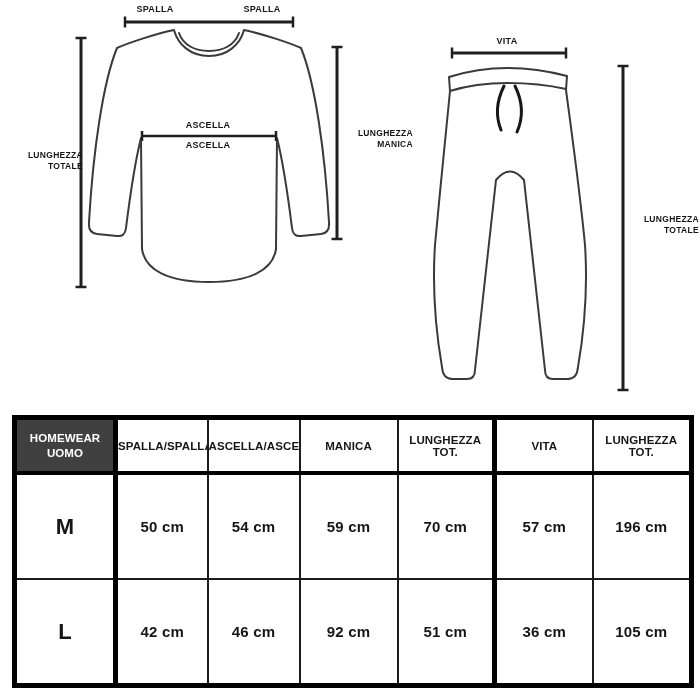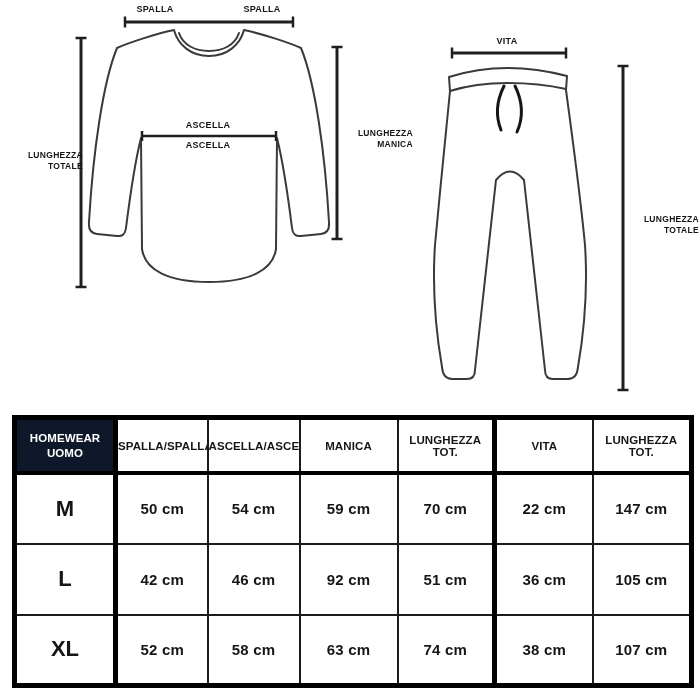--- a/index.html
+++ b/index.html
@@ -47,21 +47,21 @@
   .size-table thead th {
     height: 51px;
     font-size: 11.5px;
     font-weight: 700;
     letter-spacing: 0.1px;
     border-bottom: 4px solid #000000;
   }
   .size-table tbody tr { height: 54px; }
   .thick-r { border-right: 5px solid #000000 !important; }
   .corner-cell {
-    background: #0f172a;
+    background: #404040;
     color: #ffffff;
     font-size: 13px;
     line-height: 1.25;
     padding: 0 6px !important;
   }
   .size-cell { font-size: 22px; font-weight: 700; }
   .value-cell { font-size: 15px; font-weight: 700; letter-spacing: 0.2px; }
 </style>
 </head>
 <body>
@@ -209,36 +209,27 @@
         <th>LUNGHEZZA TOT.</th>
       </tr>
     </thead>
     <tbody>
       <tr>
         <td class="size-cell thick-r">M</td>
         <td class="value-cell">50 cm</td>
         <td class="value-cell">54 cm</td>
         <td class="value-cell">59 cm</td>
         <td class="value-cell thick-r">70 cm</td>
-        <td class="value-cell">22 cm</td>
-        <td class="value-cell">147 cm</td>
+        <td class="value-cell">57 cm</td>
+        <td class="value-cell">196 cm</td>
       </tr>
       <tr>
         <td class="size-cell thick-r">L</td>
         <td class="value-cell">42 cm</td>
         <td class="value-cell">46 cm</td>
         <td class="value-cell">92 cm</td>
         <td class="value-cell thick-r">51 cm</td>
         <td class="value-cell">36 cm</td>
         <td class="value-cell">105 cm</td>
       </tr>
-      <tr>
-        <td class="size-cell thick-r">XL</td>
-        <td class="value-cell">52 cm</td>
-        <td class="value-cell">58 cm</td>
-        <td class="value-cell">63 cm</td>
-        <td class="value-cell thick-r">74 cm</td>
-        <td class="value-cell">38 cm</td>
-        <td class="value-cell">107 cm</td>
-      </tr>
     </tbody>
   </table>
 </div>
 
 </body></html>

